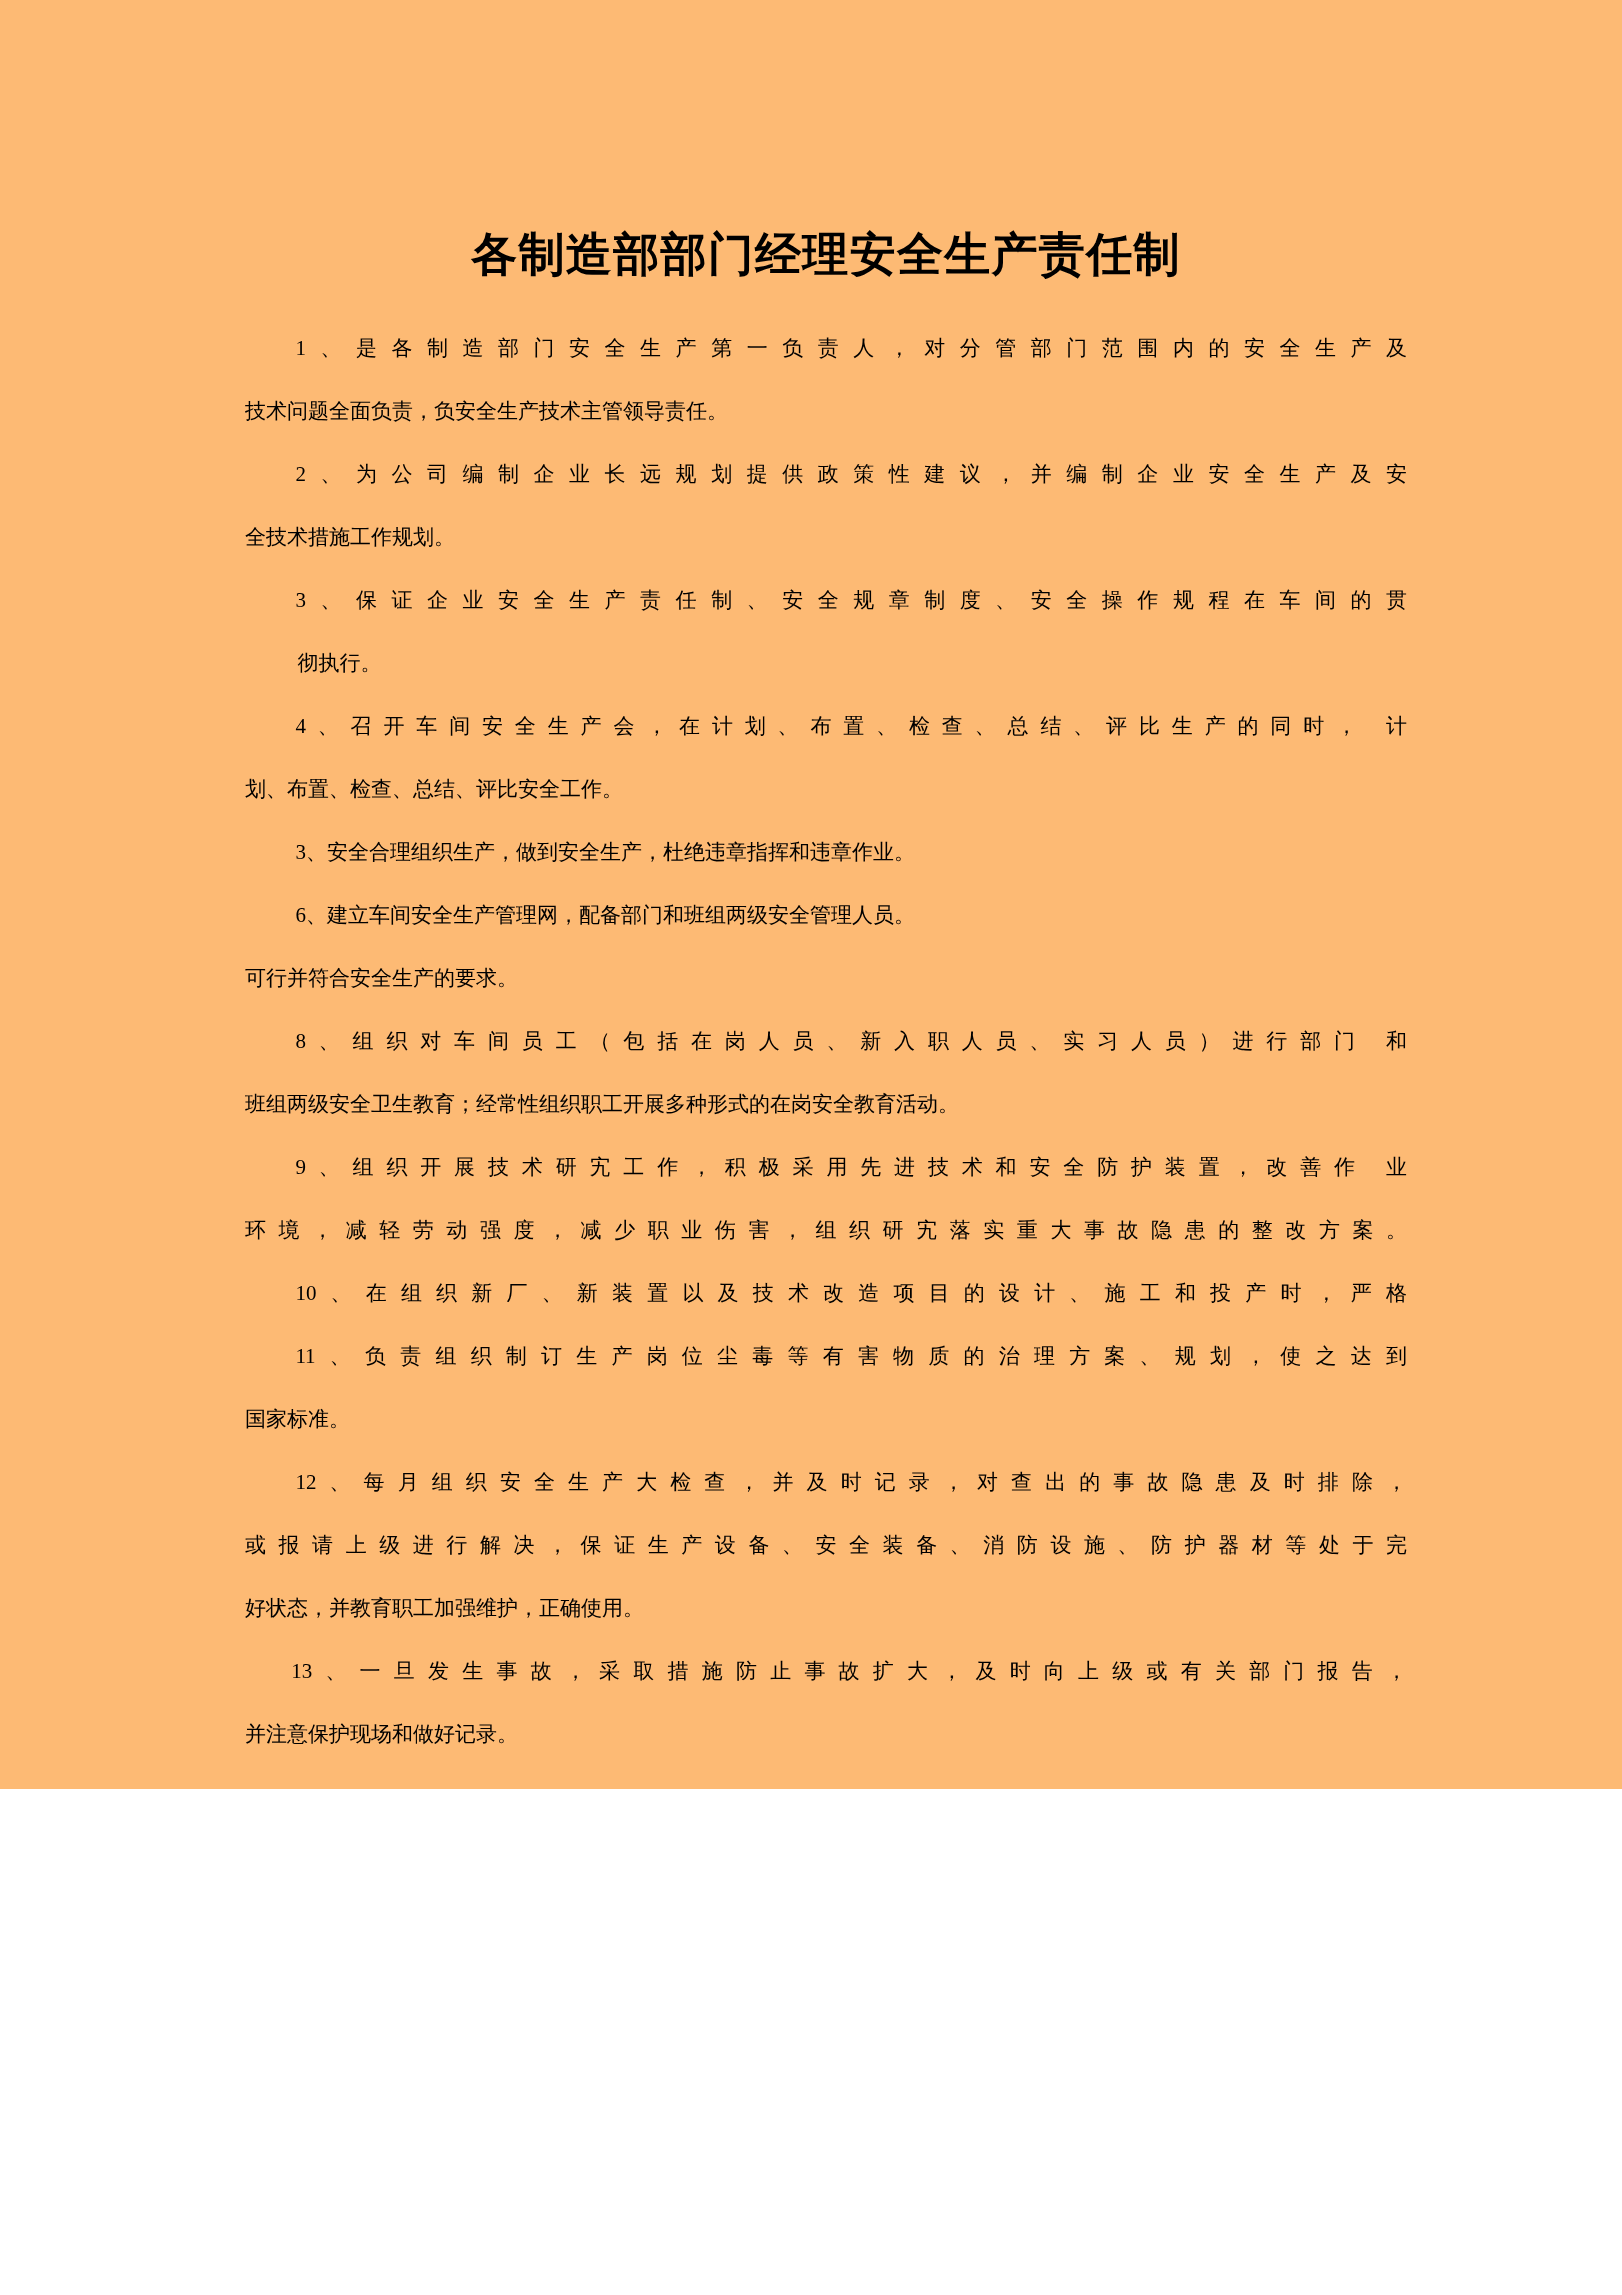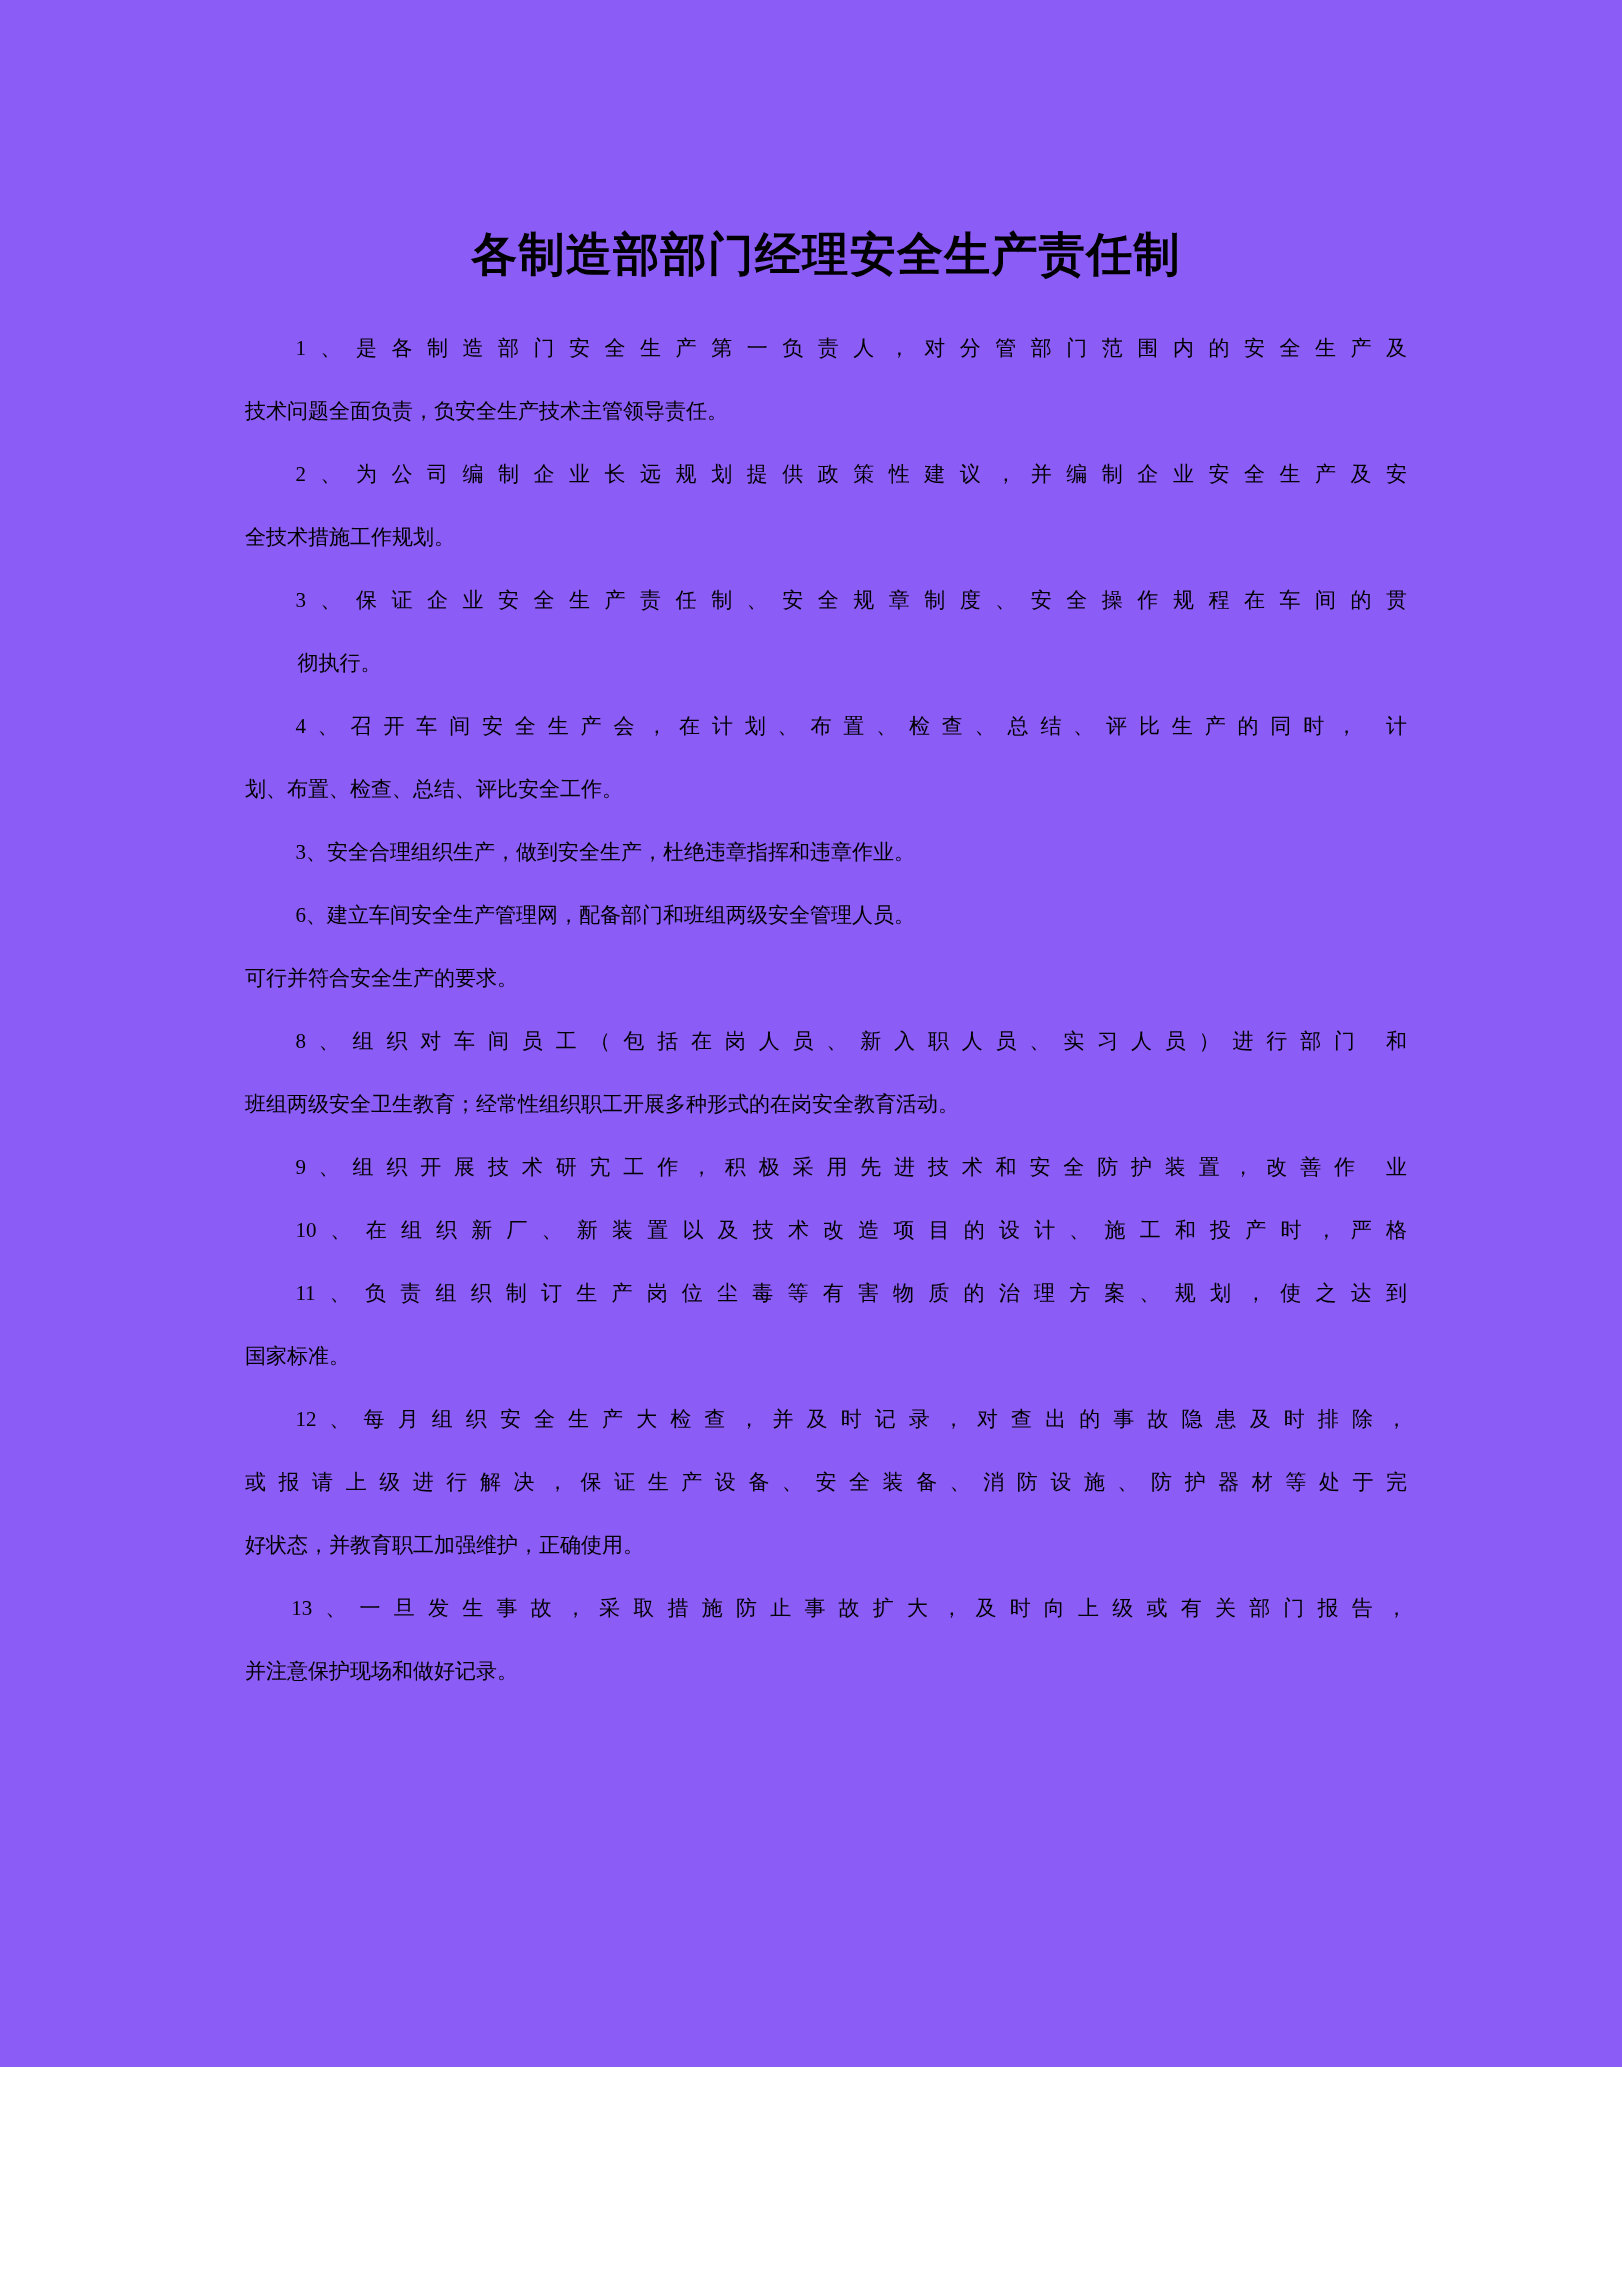--- a/index.html
+++ b/index.html
@@ -9,24 +9,24 @@
   }
   body {
     width: 1623px;
     height: 2295px;
     color: #000000;
     font-family: "Liberation Serif", "DejaVu Serif", serif;
   }
   .page {
     box-sizing: border-box;
     width: 1623px;
-    height: 2067px;
+    height: 1789px;
     padding: 224px 216px 16px 245px;
     overflow: hidden;
-    background: #8b5cf6;
+    background: #fdba74;
   }
   .title {
     margin: 0 0 31px 0;
     font-size: 46px;
     line-height: 62px;
     font-weight: bold;
     text-align: center;
     letter-spacing: 1.3px;
   }
   .doc-body {
@@ -57,20 +57,21 @@
       <div class="line just" style="text-indent: 2.4em;">3、保证企业安全生产责任制、安全规章制度、安全操作规程在车间的贯</div>
       <div class="line" style="text-indent: 2.5em;">彻执行。</div>
       <div class="line just" style="text-indent: 2.4em;">4、召开车间安全生产会，在计划、布置、检查、总结、评比生产的同时， 计</div>
       <div class="line" style="text-indent: 0em;">划、布置、检查、总结、评比安全工作。</div>
       <div class="line" style="text-indent: 2.4em;">3、安全合理组织生产，做到安全生产，杜绝违章指挥和违章作业。</div>
       <div class="line" style="text-indent: 2.4em;">6、建立车间安全生产管理网，配备部门和班组两级安全管理人员。</div>
       <div class="line" style="text-indent: 0em;">可行并符合安全生产的要求。</div>
       <div class="line just" style="text-indent: 2.4em;">8、组织对车间员工（包括在岗人员、新入职人员、实习人员）进行部门 和</div>
       <div class="line" style="text-indent: 0em;">班组两级安全卫生教育；经常性组织职工开展多种形式的在岗安全教育活动。</div>
       <div class="line just" style="text-indent: 2.4em;">9、组织开展技术研宄工作，积极采用先进技术和安全防护装置，改善作 业</div>
+      <div class="line just" style="text-indent: 0em;">环境，减轻劳动强度，减少职业伤害，组织研宄落实重大事故隐患的整改方案。</div>
       <div class="line just" style="text-indent: 2.4em;">10、在组织新厂、新装置以及技术改造项目的设计、施工和投产时，严格</div>
       <div class="line just" style="text-indent: 2.4em;">11、负责组织制订生产岗位尘毒等有害物质的治理方案、规划，使之达到</div>
       <div class="line" style="text-indent: 0em;">国家标准。</div>
       <div class="line just" style="text-indent: 2.4em;">12、每月组织安全生产大检查，并及时记录，对查出的事故隐患及时排除，</div>
       <div class="line just" style="text-indent: 0em;">或报请上级进行解决，保证生产设备、安全装备、消防设施、防护器材等处于完</div>
       <div class="line" style="text-indent: 0em;">好状态，并教育职工加强维护，正确使用。</div>
       <div class="line just" style="text-indent: 2.2em;">13、一旦发生事故，采取措施防止事故扩大，及时向上级或有关部门报告，</div>
       <div class="line" style="text-indent: 0em;">并注意保护现场和做好记录。</div>
     </div>
 </div>

